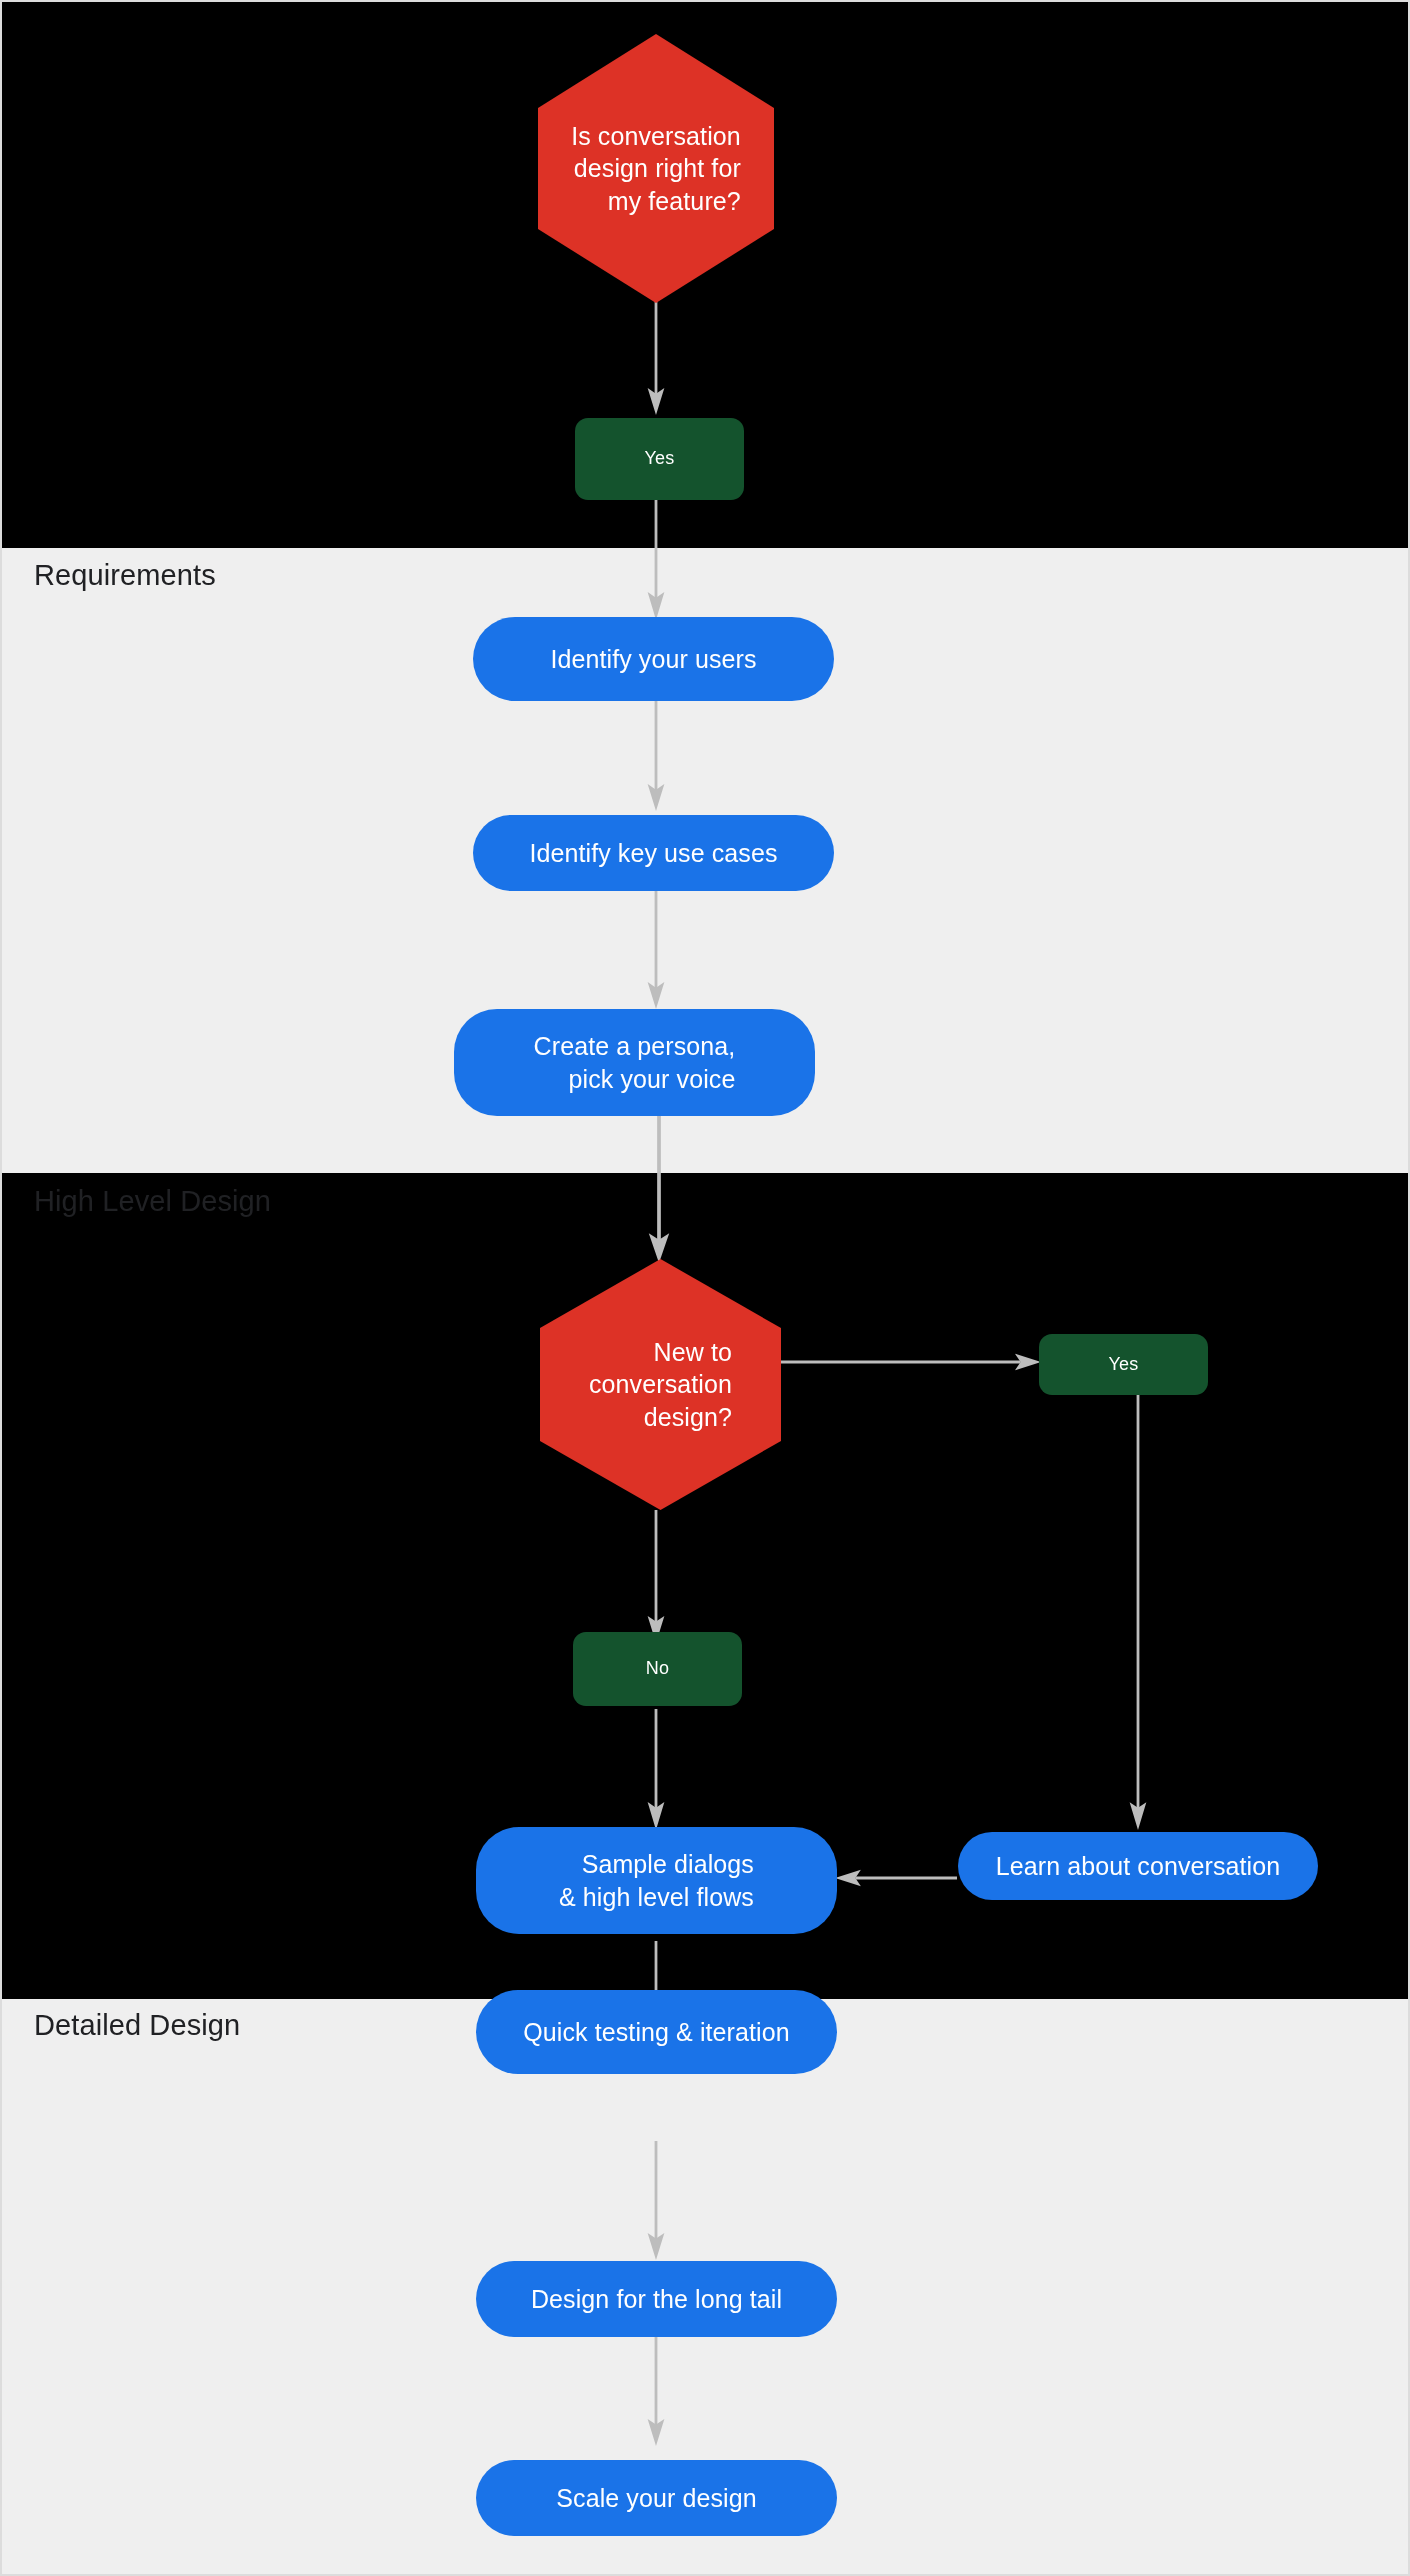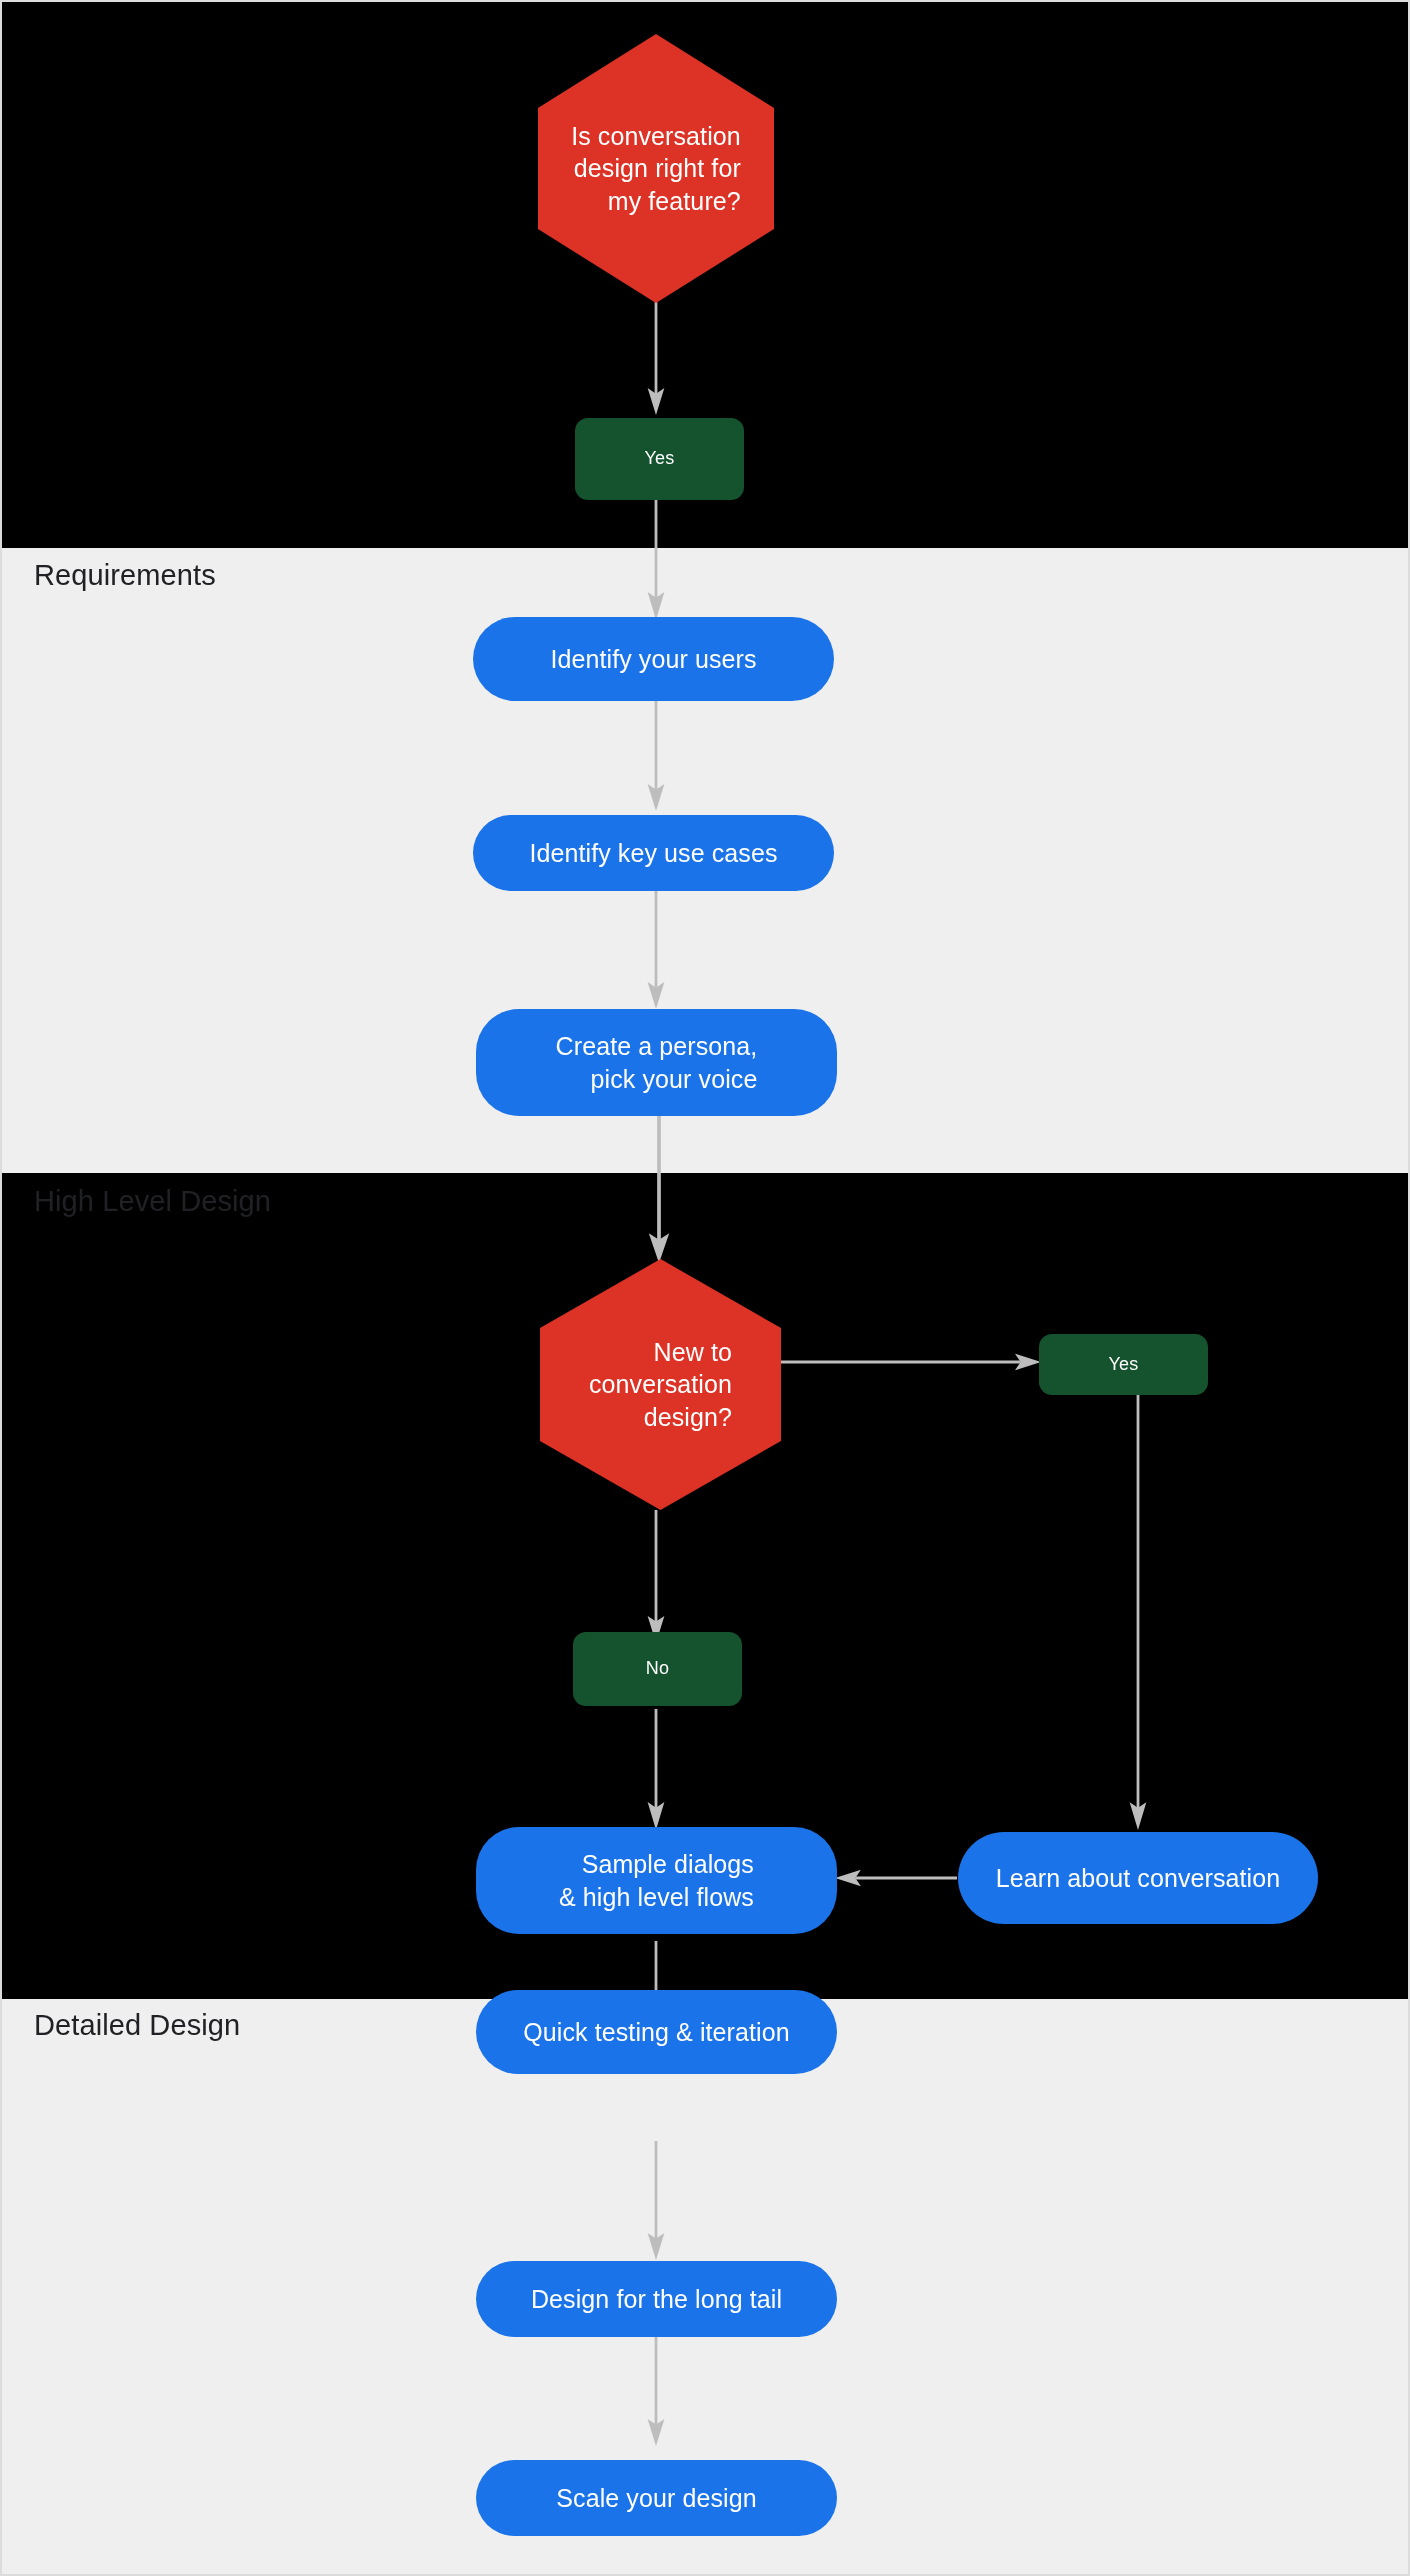--- a/index.html
+++ b/index.html
@@ -192,40 +192,40 @@
       <div>my feature?</div>
     </div>
   </div>
 
   <div class="node rect" style="left:573px; top:416px; width:169px; height:82px;">Yes</div>
 
   <div class="node pill" style="left:471px; top:615px; width:361px; height:84px;">Identify your users</div>
 
   <div class="node pill" style="left:471px; top:813px; width:361px; height:76px;">Identify key use cases</div>
 
-  <div class="node pill two-line" style="left:474px; top:1007px; width:361px; height:107px;">
+  <div class="node pill two-line" style="left:452px; top:1007px; width:361px; height:107px;">
     <div>
       <div>Create a persona,</div>
       <div>pick your voice</div>
     </div>
   </div>
 
   <div class="node hex" style="left:538px; top:1257px; width:241px; height:251px;">
     <div>
       <div>New to</div>
       <div>conversation</div>
       <div>design?</div>
     </div>
   </div>
 
   <div class="node rect" style="left:1037px; top:1332px; width:169px; height:61px;">Yes</div>
 
   <div class="node rect" style="left:571px; top:1630px; width:169px; height:74px;">No</div>
 
-  <div class="node pill" style="left:956px; top:1830px; width:360px; height:92px;">Learn about conversation</div>
+  <div class="node pill" style="left:956px; top:1830px; width:360px; height:68px;">Learn about conversation</div>
 
   <div class="node pill two-line" style="left:474px; top:1825px; width:361px; height:107px;">
     <div>
       <div>Sample dialogs</div>
       <div>&amp; high level flows</div>
     </div>
   </div>
 
   <div class="node pill" style="left:474px; top:1988px; width:361px; height:84px;">Quick testing &amp; iteration</div>
 

